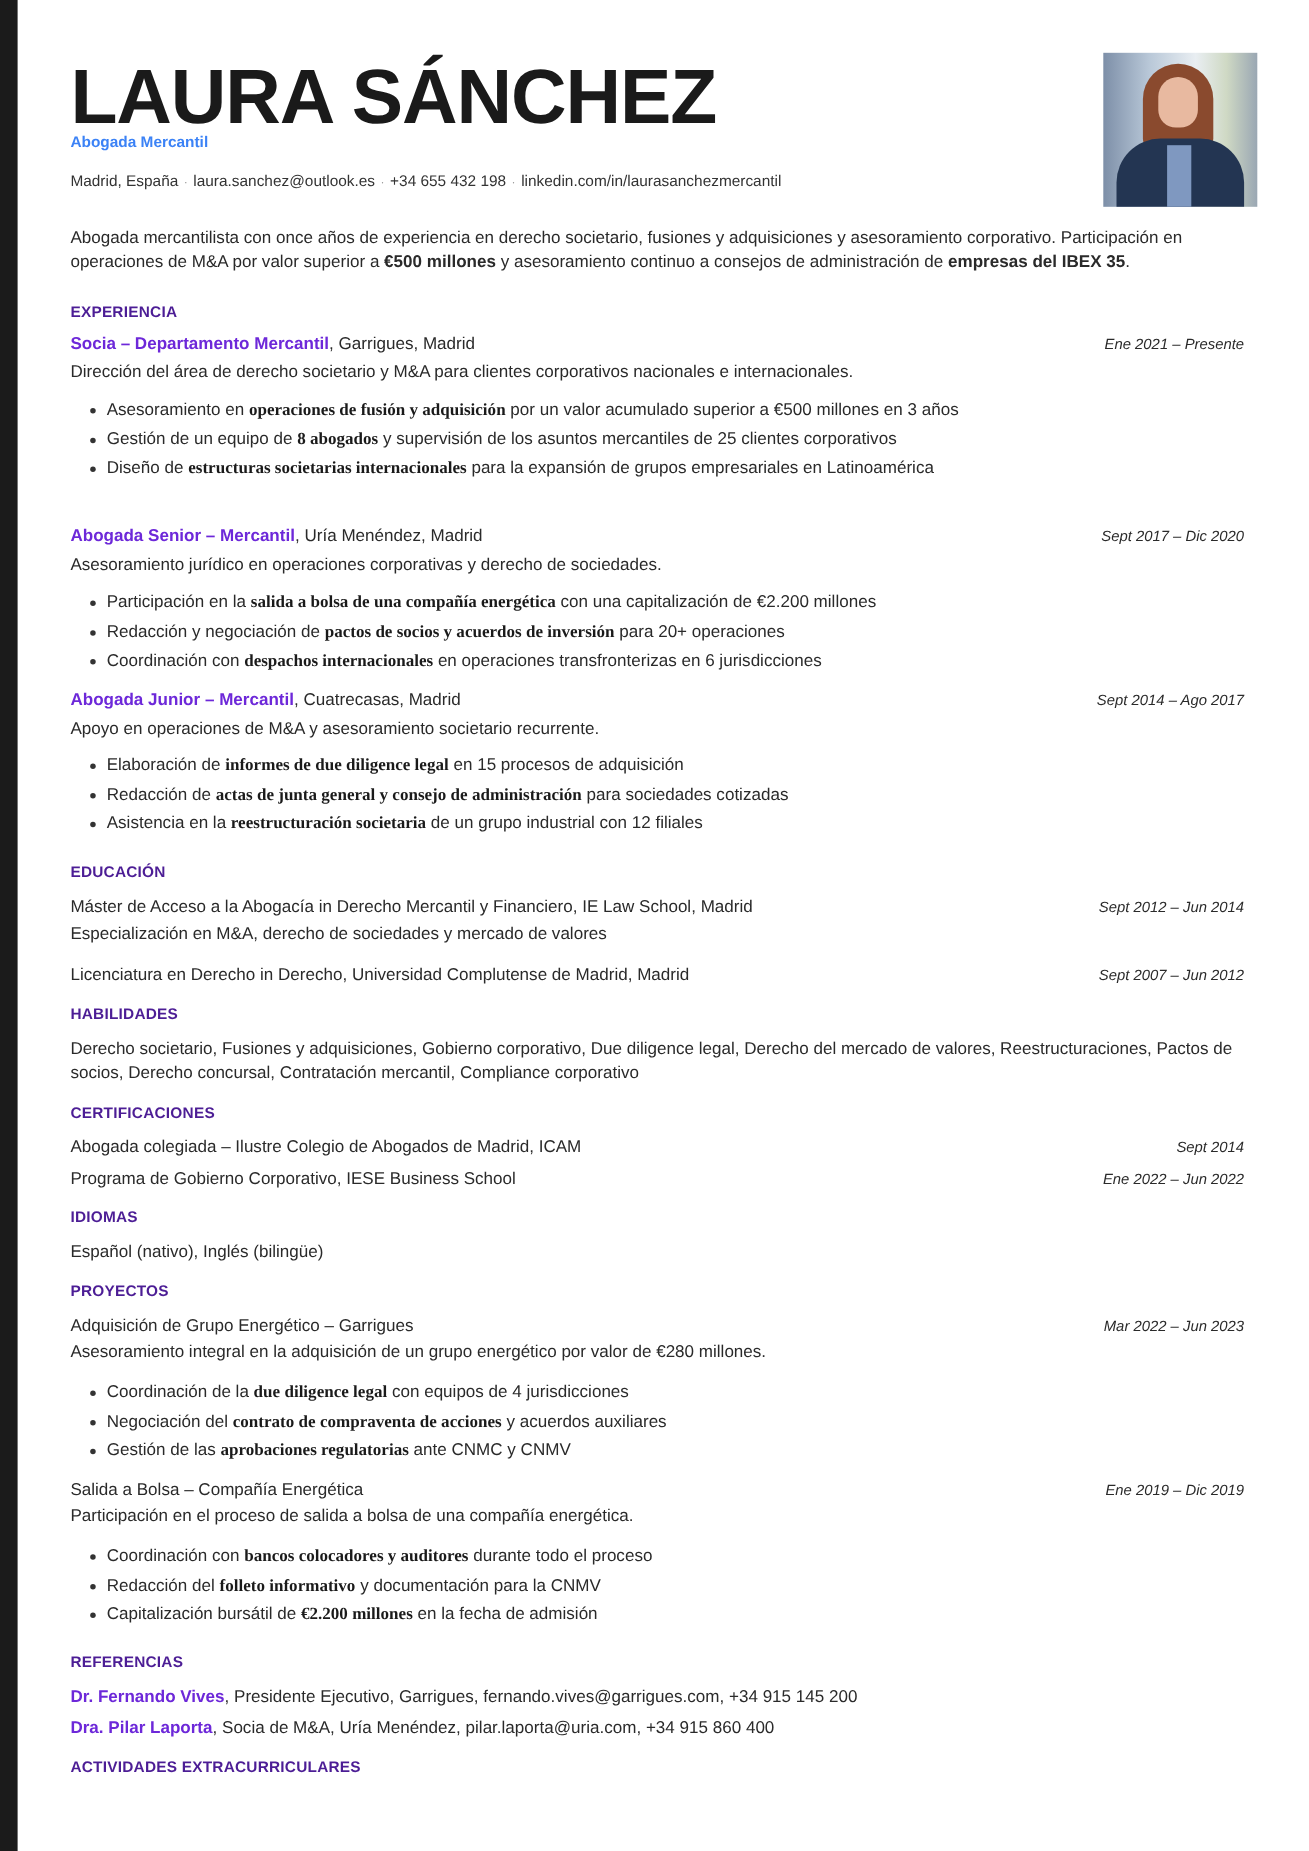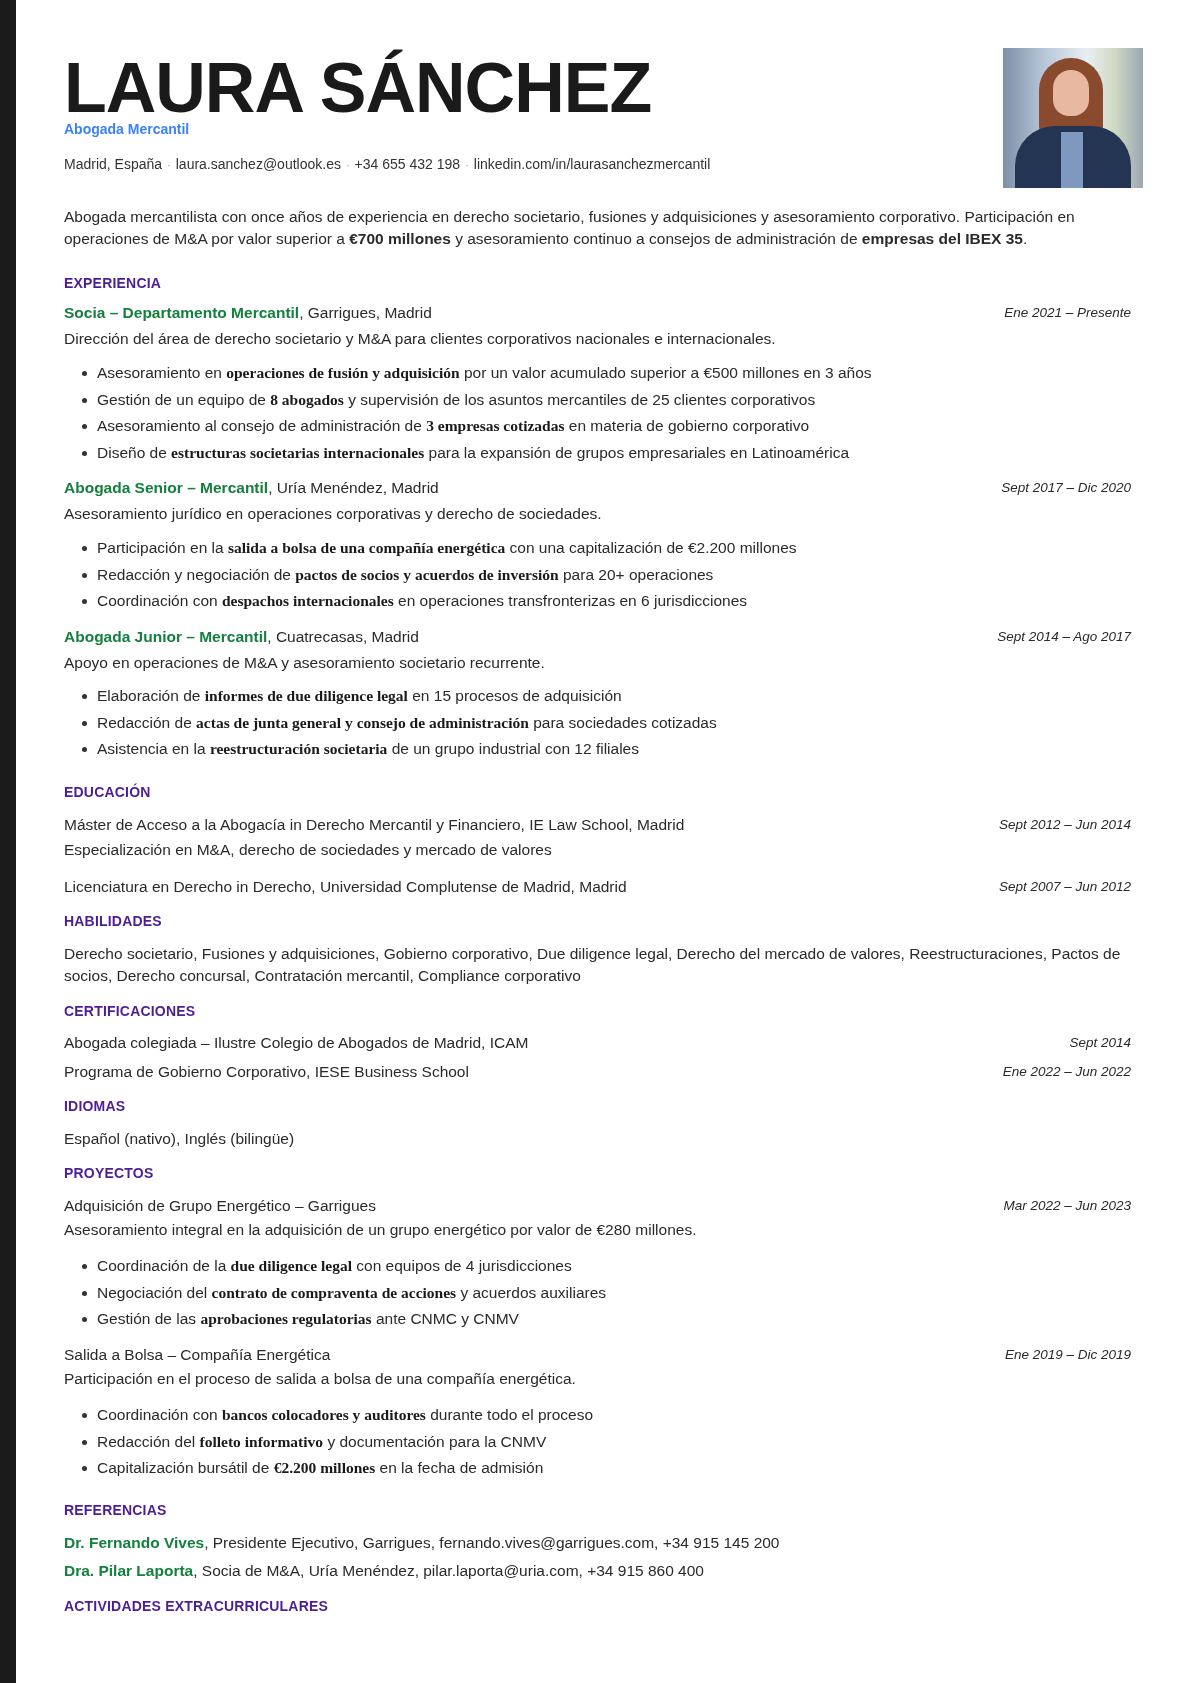--- a/index.html
+++ b/index.html
@@ -21,21 +21,21 @@
     background: linear-gradient(90deg, #7d8fa8 0%, #b9c8d8 30%, #e9eef2 60%, #cfd9c4 80%, #9aa7b3 100%); }
   .photo .hair { position: absolute; left: 36px; top: 10px; width: 64px; height: 80px; border-radius: 32px 32px 12px 12px; background: #8a4a2e; }
   .photo .face { position: absolute; left: 50px; top: 22px; width: 36px; height: 46px; border-radius: 18px 18px 16px 16px; background: #e8b9a0; }
   .photo .body { position: absolute; left: 12px; top: 78px; width: 116px; height: 70px; border-radius: 40px 40px 0 0; background: #233552; }
   .photo .shirt { position: absolute; left: 58px; top: 84px; width: 22px; height: 60px; background: #7f98c0; }
 
   .summary { position: absolute; top: 206px; left: 0; width: 1079px; font-size: 15.5px; line-height: 22px; color: #2a2a2a; }
   .section-title { position: absolute; left: 0; font-size: 14px; font-weight: 700; color: #4c1d95; margin: 0; letter-spacing: 0.2px; }
   .row { position: absolute; left: 0; width: 1079px; font-size: 15.5px; color: #2a2a2a; }
   .row .date { position: absolute; right: 12px; top: 1px; font-style: italic; font-size: 13.5px; color: #2a2a2a; }
-  .row b { color: #15803d; }
+  .row b { color: #6d28d9; }
   .desc { position: absolute; left: 0; font-size: 15.5px; color: #2a2a2a; }
   ul.bullets { position: absolute; left: 0; margin: 0; padding: 0 0 0 33px; list-style: none; font-size: 15.5px; color: #2a2a2a; }
   ul.bullets li { position: relative; height: 26.5px; line-height: 22px; }
   ul.bullets li::before { content: ""; position: absolute; left: -15px; top: 9px; width: 5px; height: 5px; border-radius: 50%; background: #333; }
   ul.bullets b { color: #1a1a1a; font-family: Liberation Serif, serif; }
   .para { position: absolute; left: 0; width: 1079px; font-size: 15.5px; line-height: 22px; color: #2a2a2a; }
 </style>
 </head>
 <body>
 
@@ -51,34 +51,33 @@
     </div>
     <div class="photo" title="Profile photo">
       <div class="hair"></div>
       <div class="body"></div>
       <div class="shirt"></div>
       <div class="face"></div>
     </div>
   </div>
 
   <div class="summary">
-    <span>Abogada mercantilista con once años de experiencia en derecho societario, fusiones y adquisiciones y asesoramiento corporativo. Participación en operaciones de M&amp;A por valor superior a </span><b>€700 millones</b><span> y asesoramiento continuo a consejos de administración de </span><b>empresas del IBEX 35</b><span>.</span>
+    <span>Abogada mercantilista con once años de experiencia en derecho societario, fusiones y adquisiciones y asesoramiento corporativo. Participación en operaciones de M&amp;A por valor superior a </span><b>€500 millones</b><span> y asesoramiento continuo a consejos de administración de </span><b>empresas del IBEX 35</b><span>.</span>
   </div>
 
   <h2 class="section-title" style="top:275px">EXPERIENCIA</h2>
 
   <div class="row" style="top:304px">
     <b>Socia – Departamento Mercantil</b><span>, Garrigues, Madrid</span>
     <span class="date">Ene 2021 – Presente</span>
   </div>
   <div class="desc" style="top:330px">Dirección del área de derecho societario y M&amp;A para clientes corporativos nacionales e internacionales.</div>
   <ul class="bullets" style="top:362px">
     <li><span>Asesoramiento en </span><b>operaciones de fusión y adquisición</b><span> por un valor acumulado superior a €500 millones en 3 años</span></li>
     <li><span>Gestión de un equipo de </span><b>8 abogados</b><span> y supervisión de los asuntos mercantiles de 25 clientes corporativos</span></li>
-    <li><span>Asesoramiento al consejo de administración de </span><b>3 empresas cotizadas</b><span> en materia de gobierno corporativo</span></li>
     <li><span>Diseño de </span><b>estructuras societarias internacionales</b><span> para la expansión de grupos empresariales en Latinoamérica</span></li>
   </ul>
 
   <div class="row" style="top:479px">
     <b>Abogada Senior – Mercantil</b><span>, Uría Menéndez, Madrid</span>
     <span class="date">Sept 2017 – Dic 2020</span>
   </div>
   <div class="desc" style="top:505px">Asesoramiento jurídico en operaciones corporativas y derecho de sociedades.</div>
   <ul class="bullets" style="top:537px">
     <li><span>Participación en la </span><b>salida a bolsa de una compañía energética</b><span> con una capitalización de €2.200 millones</span></li>

